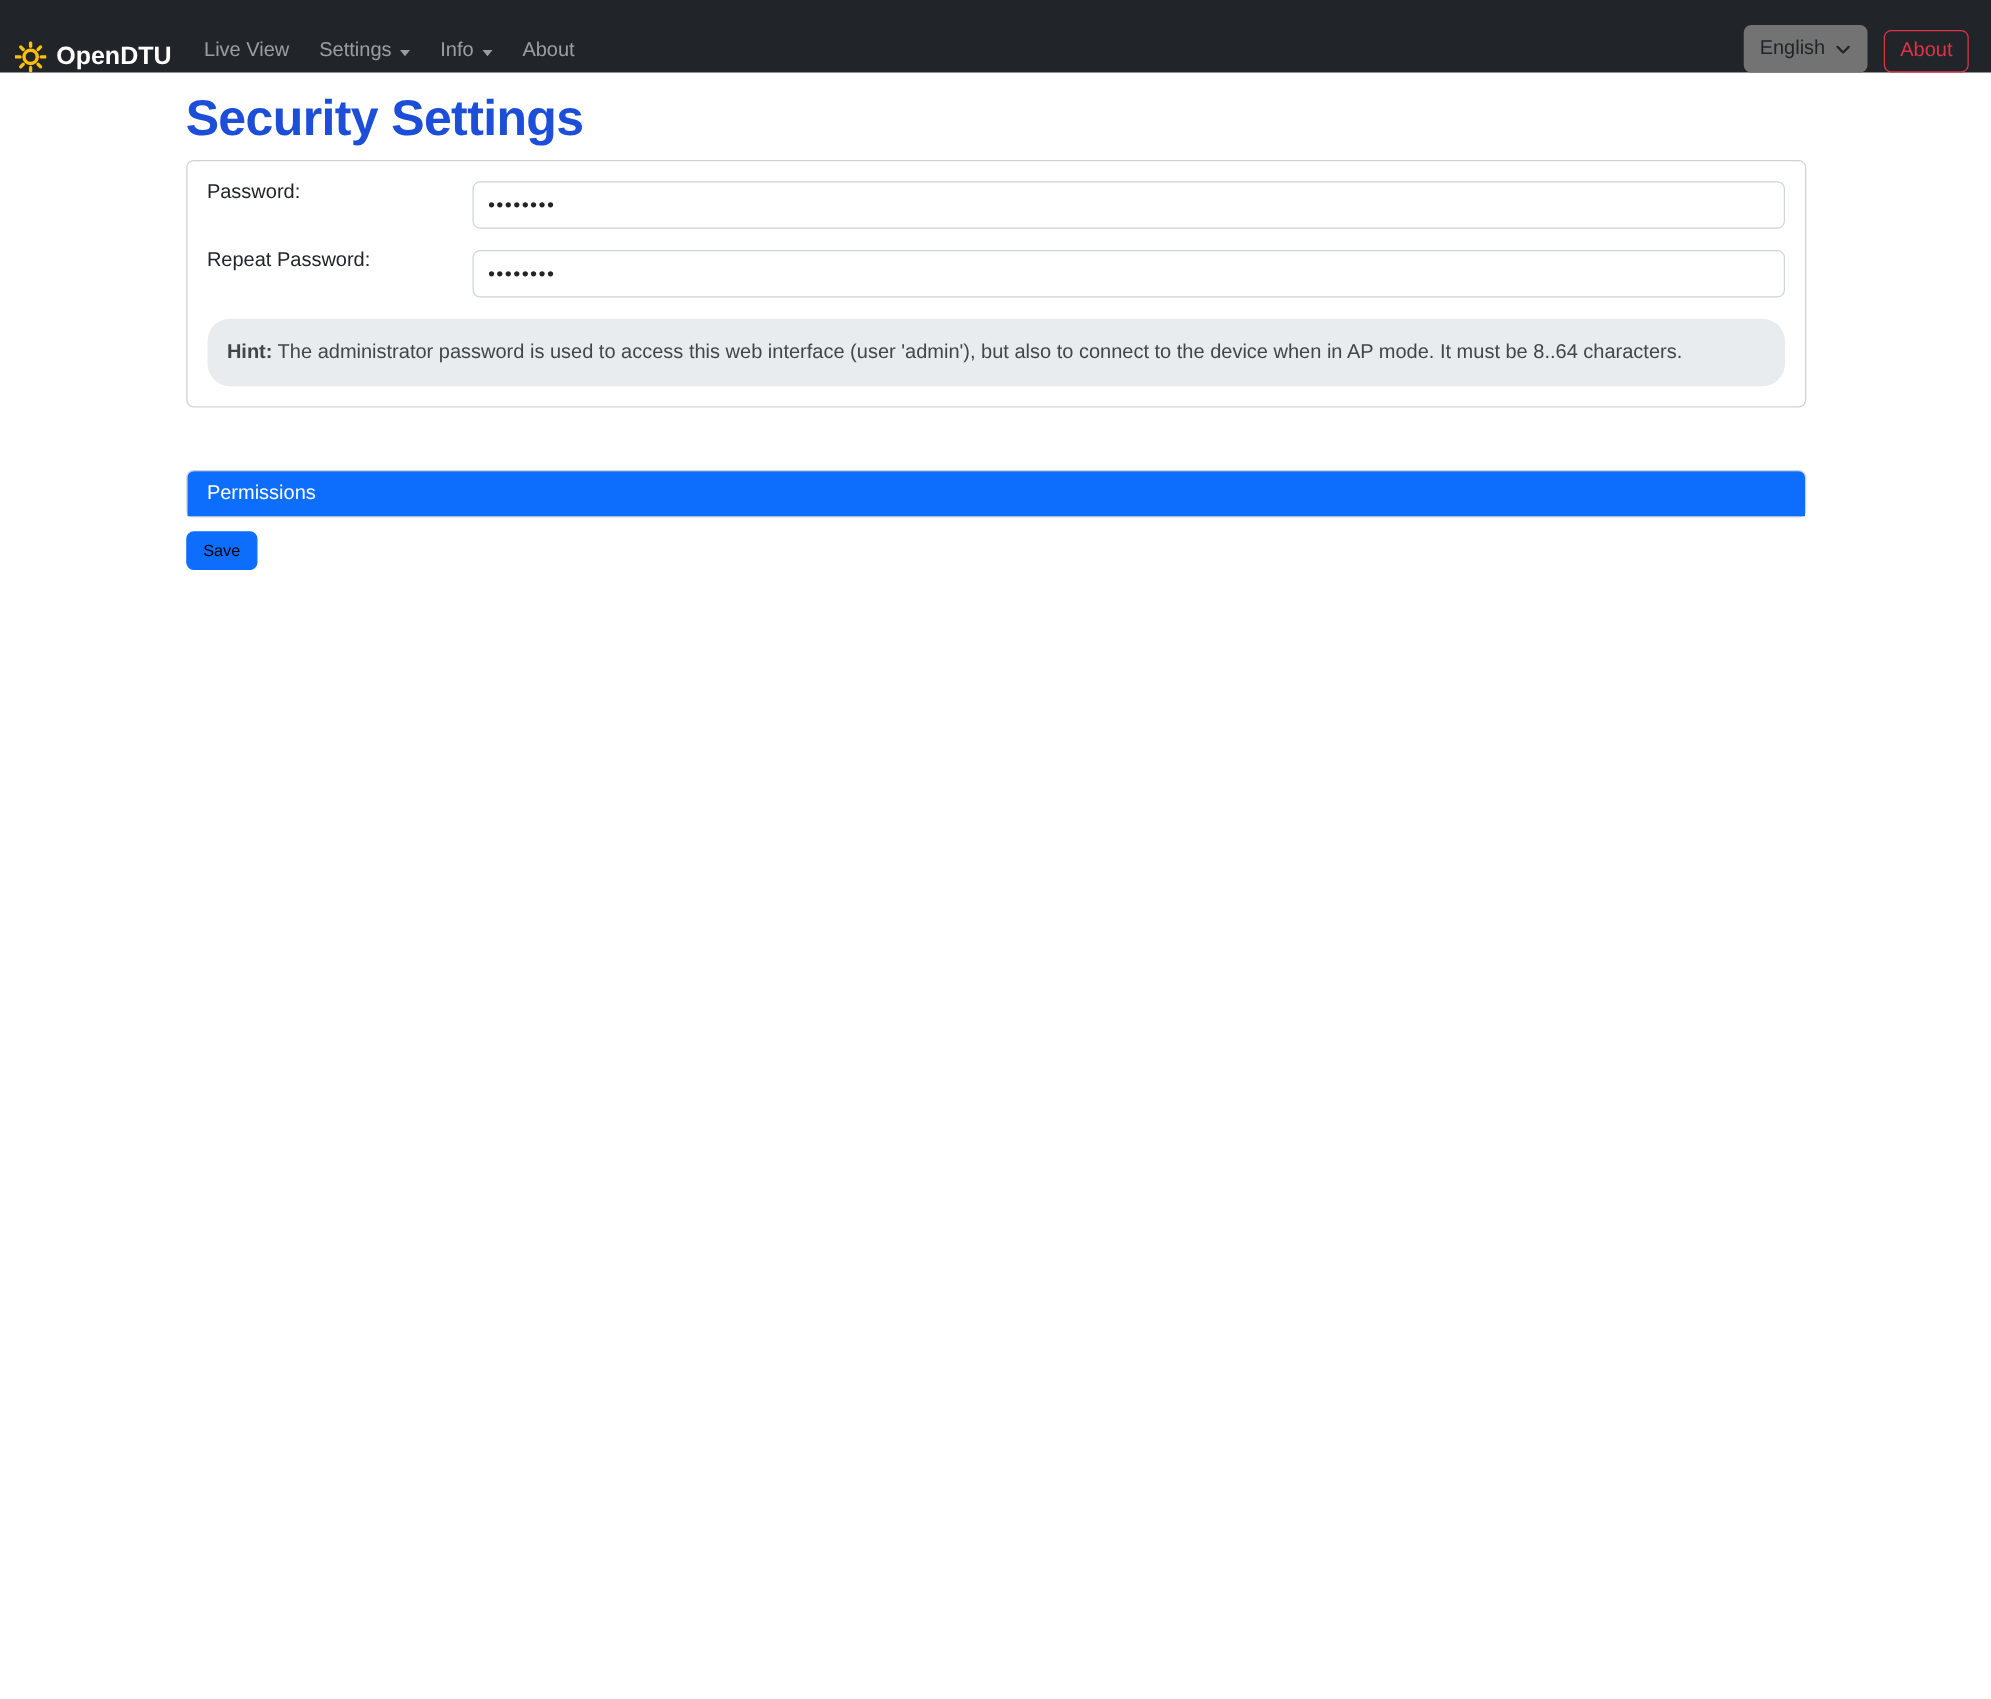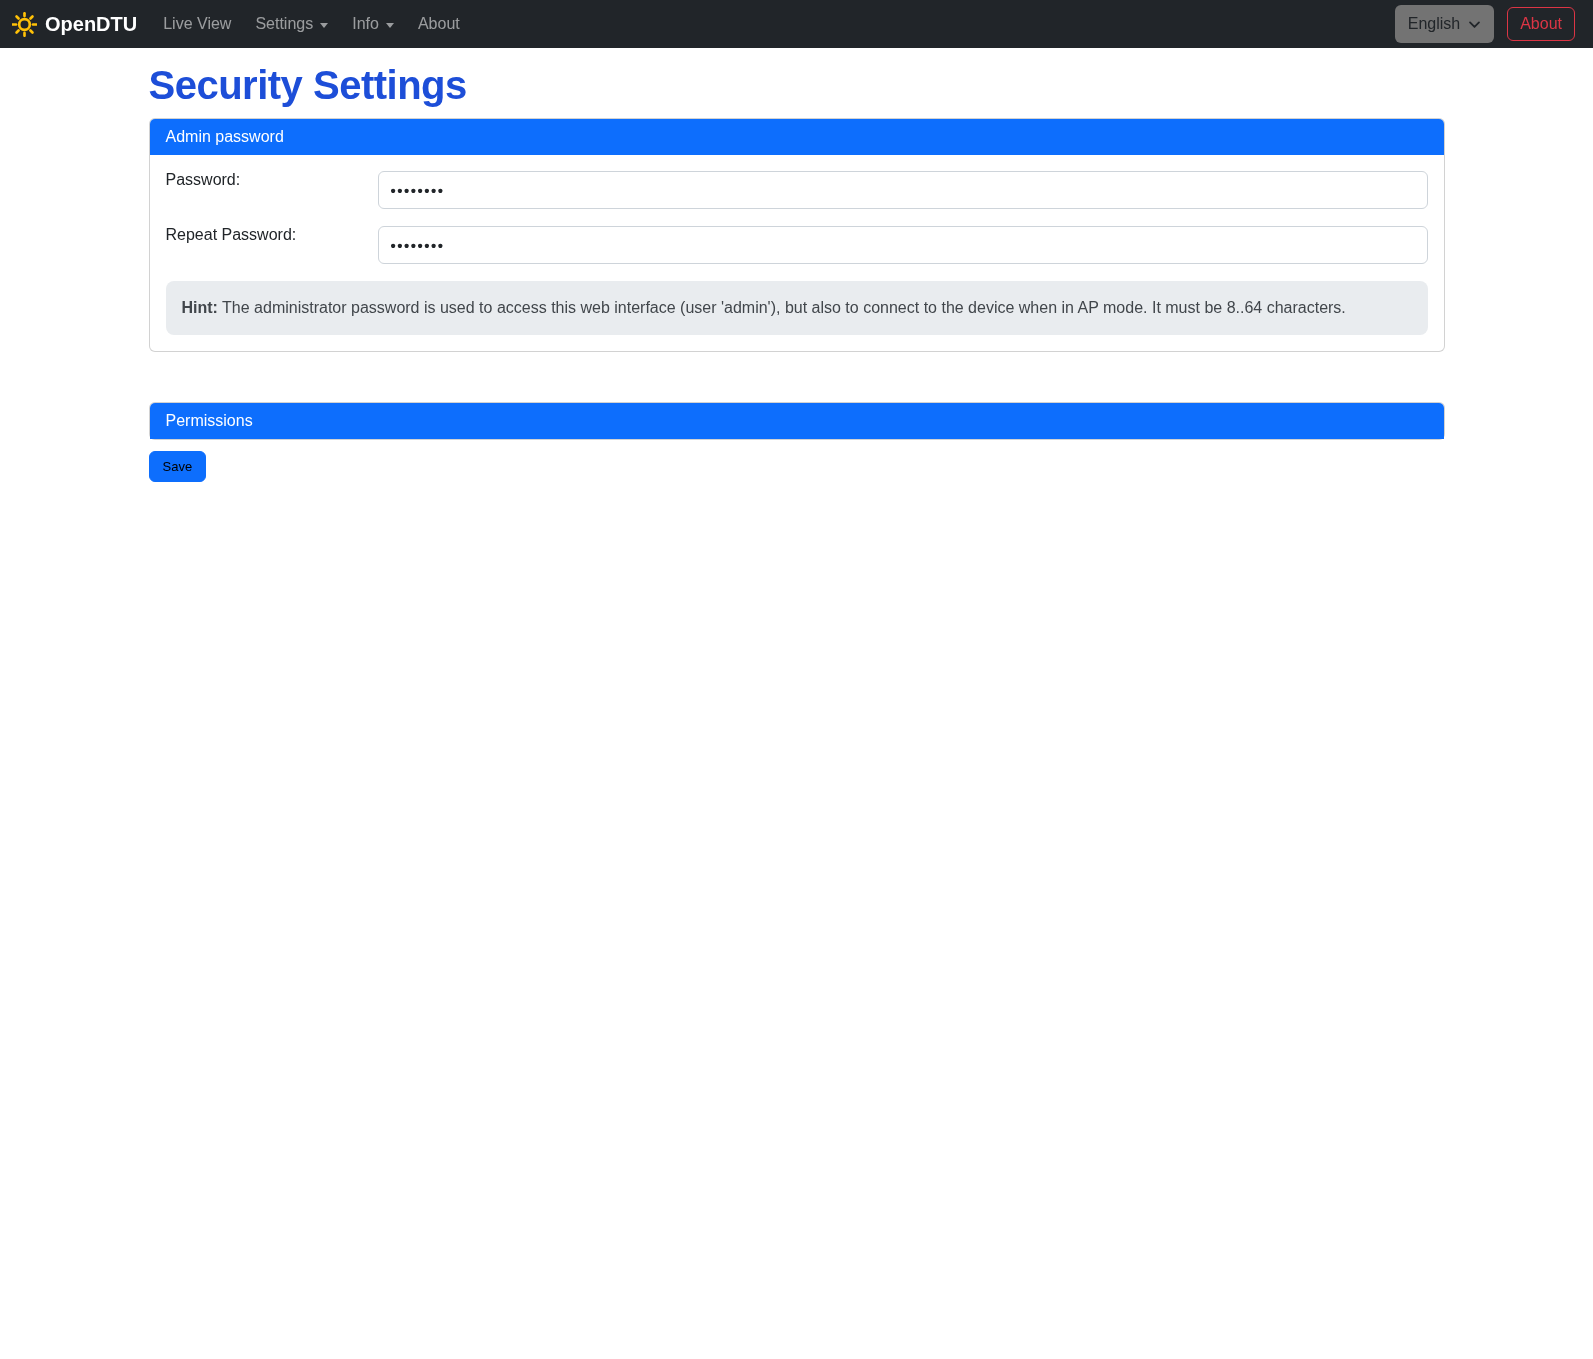--- a/index.html
+++ b/index.html
@@ -9,23 +9,23 @@
     font-size: 16px;
     color: #212529;
     background: #fff;
     min-height: 1359px;
     width: 1593px;
   }
 
   
   .navbar {
     background: var(--navbar_bg, #212529);
-    height: 48px;
-    display: flex;
-    align-items: center;
+    height: 58px;
+    display: flex;
+    align-items: flex-end;
     padding: 0 18px 0 12px;
   }
   .brand {
     display: flex;
     align-items: center;
     gap: 8px;
     color: #fff;
     font-size: 20px;
     font-weight: 600;
     text-decoration: none;
@@ -126,21 +126,21 @@
     font-size: 15px;
     font-weight: bold;
     letter-spacing: 1.5px;
     color: #212529;
     font-family: inherit;
     outline: none;
     min-width: 0;
   }
   .hint-box {
     background: var(--hint_bg, #e9ecef);
-    border-radius: 8px;
+    border-radius: 18px;
     padding: 15px 16px;
     color: #41464b;
     line-height: 24px;
   }
   .hint-box b { font-weight: 700; }
 
   .card-permissions .card-body { padding: 16px 16px 34px 16px; }
   .switch-row { display: flex; align-items: center; }
   .switch-label { margin-right: 28px; }
   .switch {
@@ -222,21 +222,20 @@
     </span>
   </div>
 
   <button class="logout-btn">About</button>
 </nav>
 
 <main class="container">
   <h1 class="page-title">Security Settings</h1>
 
   <section class="card card-admin">
-    <div class="card-header">Admin password</div>
     <div class="card-body">
 
       <div class="form-row">
         <label class="form-label">Password:</label>
         <input class="form-input" type="text" value="••••••••" style="">
       </div>
 
       <div class="form-row">
         <label class="form-label">Repeat Password:</label>
         <input class="form-input" type="text" value="••••••••" style="">

